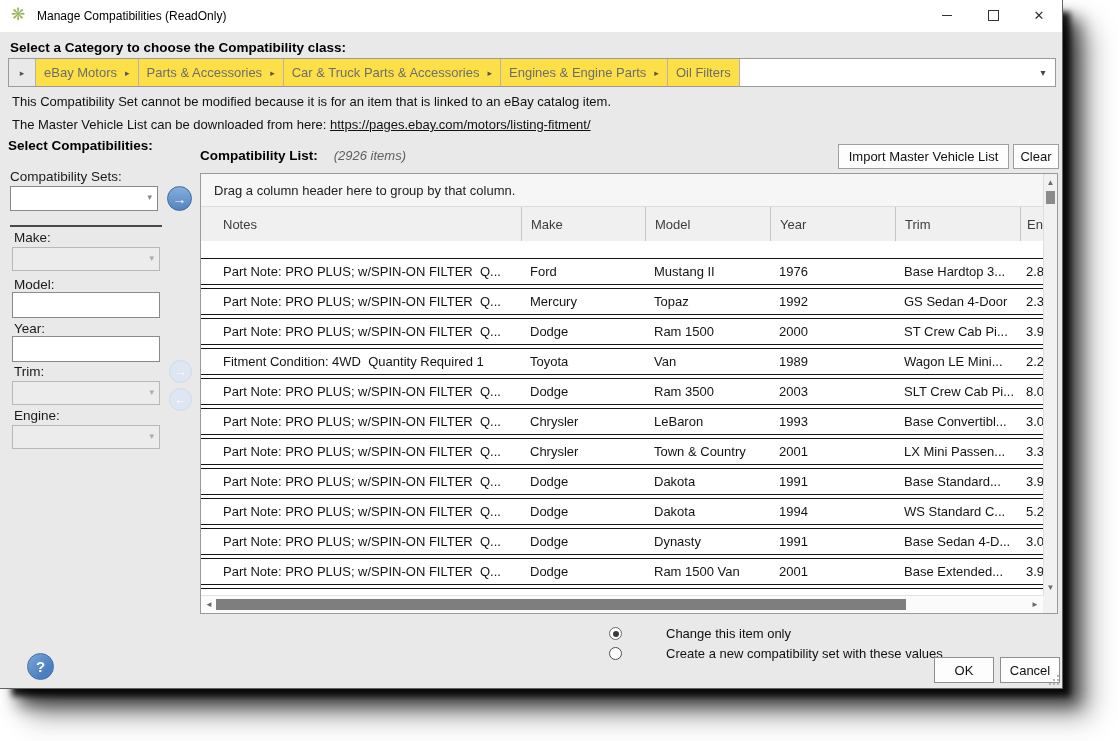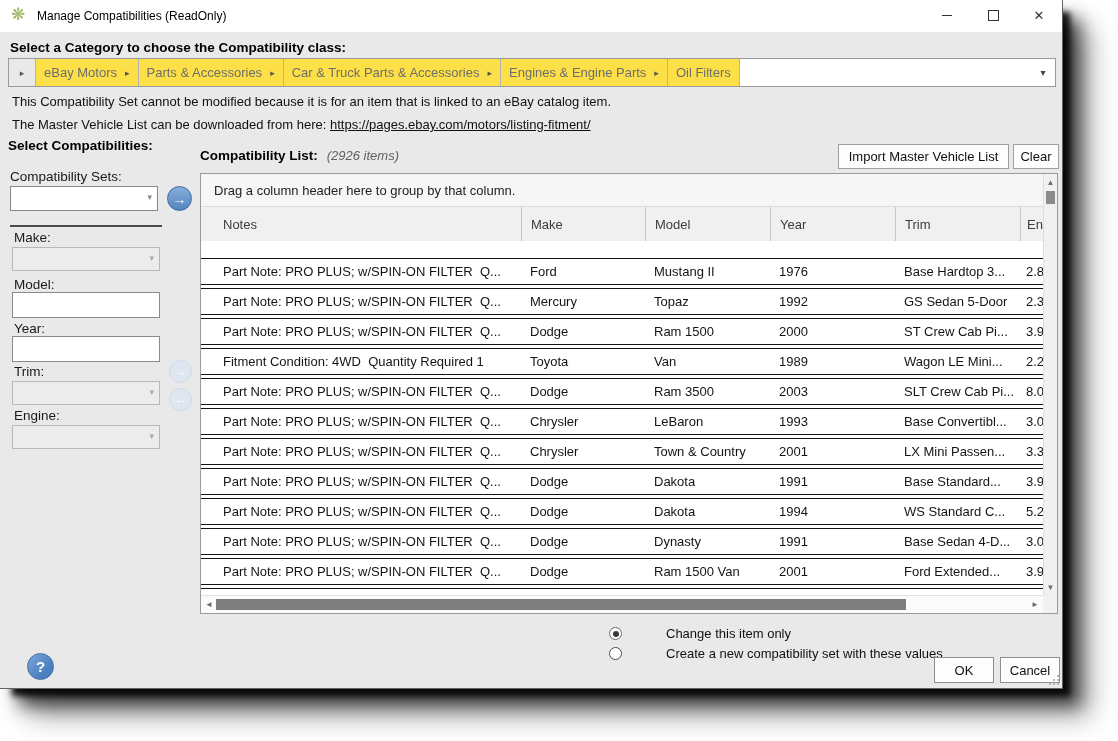--- a/index.html
+++ b/index.html
@@ -57,21 +57,21 @@
   .in-model{top:292px;}
   .in-year{top:336px;}
   .panel-divider{position:absolute;left:10px;top:225px;width:152px;border-top:2px solid #4a4a4a;}
   .circle-btn{position:absolute;border-radius:50%;display:flex;align-items:center;justify-content:center;color:#fff;font-weight:bold;}
   .btn-transfer-main{left:167px;top:186px;width:25px;height:25px;background:linear-gradient(180deg,#86aedd 0%,#5484be 100%);border:1px solid #40699f;font-size:14px;box-sizing:border-box;}
   .btn-transfer-dis{width:23px;height:23px;background:#dde6f1;border:1px solid #cfdbea;font-size:13px;color:#fbfcfe;box-sizing:border-box;}
   .btn-tr-right{left:169px;top:360px;}
   .btn-tr-left{left:169px;top:388px;}
   
   .list-heading{position:absolute;left:200px;top:148px;font-weight:bold;font-size:13.5px;color:#000;}
-  .list-count{font-weight:normal;font-style:italic;color:#5f5f5f;font-size:13px;margin-left:9px;}
+  .list-count{font-weight:normal;font-style:italic;color:#5f5f5f;font-size:13px;margin-left:16px;}
   .btn{position:absolute;background:#fdfdfd;border:1px solid #9f9f9f;box-sizing:border-box;display:flex;align-items:center;justify-content:center;color:#111;font-size:13px;cursor:default;}
   .btn-import{left:838px;top:144px;width:171px;height:25px;}
   .btn-clear{left:1013px;top:144px;width:46px;height:25px;}
   
   .table-wrap{position:absolute;left:200px;top:173px;width:858px;height:441px;background:#fff;border:1px solid #9a9a9a;box-sizing:border-box;overflow:hidden;padding-left:21px;}
   .groupbar{position:absolute;left:0;top:0;width:842px;height:32px;background:#f6f6f6;display:flex;align-items:center;}
   .groupbar span{margin-left:13px;color:#222;}
   .thead{position:absolute;left:0;top:32px;width:842px;height:34px;background:#f0f0f0;border-top:1px solid #dcdcdc;display:flex;align-items:center;}
   .hcell{height:100%;display:flex;align-items:center;box-sizing:border-box;color:#3c3c3c;white-space:pre;overflow:hidden;border-left:1px solid #c6c6c6;}
   .hcell:first-child{border-left:none;}
@@ -218,21 +218,21 @@
           <div class="tcell c-model">Mustang II</div>
           <div class="tcell c-year">1976</div>
           <div class="tcell c-trim">Base Hardtop 3...</div>
           <div class="tcell c-engine">2.8</div>
         </div>
         <div class="trow">
           <div class="tcell c-notes">Part Note: PRO PLUS; w/SPIN-ON FILTER  Q...</div>
           <div class="tcell c-make">Mercury</div>
           <div class="tcell c-model">Topaz</div>
           <div class="tcell c-year">1992</div>
-          <div class="tcell c-trim">GS Sedan 5-Door</div>
+          <div class="tcell c-trim">GS Sedan 4-Door</div>
           <div class="tcell c-engine">2.3</div>
         </div>
         <div class="trow">
           <div class="tcell c-notes">Part Note: PRO PLUS; w/SPIN-ON FILTER  Q...</div>
           <div class="tcell c-make">Dodge</div>
           <div class="tcell c-model">Ram 1500</div>
           <div class="tcell c-year">2000</div>
           <div class="tcell c-trim">ST Crew Cab Pi...</div>
           <div class="tcell c-engine">3.9</div>
         </div>
@@ -290,21 +290,21 @@
           <div class="tcell c-model">Dynasty</div>
           <div class="tcell c-year">1991</div>
           <div class="tcell c-trim">Base Sedan 4-D...</div>
           <div class="tcell c-engine">3.0</div>
         </div>
         <div class="trow">
           <div class="tcell c-notes">Part Note: PRO PLUS; w/SPIN-ON FILTER  Q...</div>
           <div class="tcell c-make">Dodge</div>
           <div class="tcell c-model">Ram 1500 Van</div>
           <div class="tcell c-year">2001</div>
-          <div class="tcell c-trim">Ford Extended...</div>
+          <div class="tcell c-trim">Base Extended...</div>
           <div class="tcell c-engine">3.9</div>
         </div>
         <div class="partial-row"></div>
       </div>
     <div class="vscroll">
       <div class="sbtn v-up">▲</div>
       <div class="v-thumb"></div>
       <div class="sbtn v-down">▼</div>
     </div>
     <div class="hscroll">

